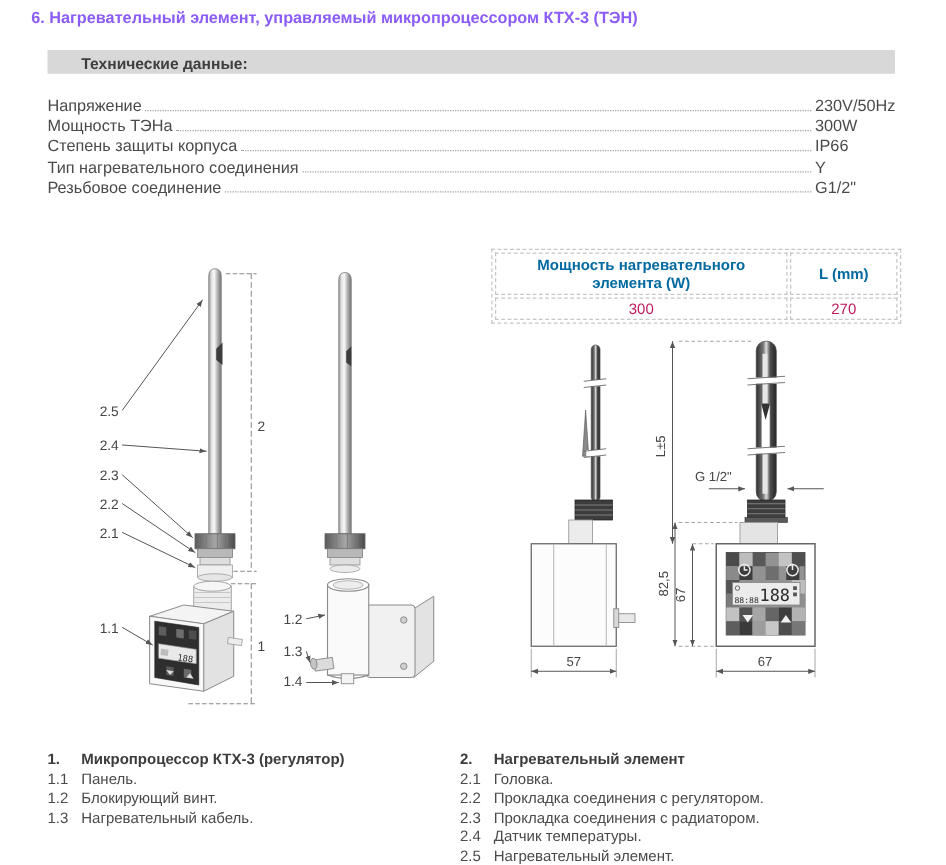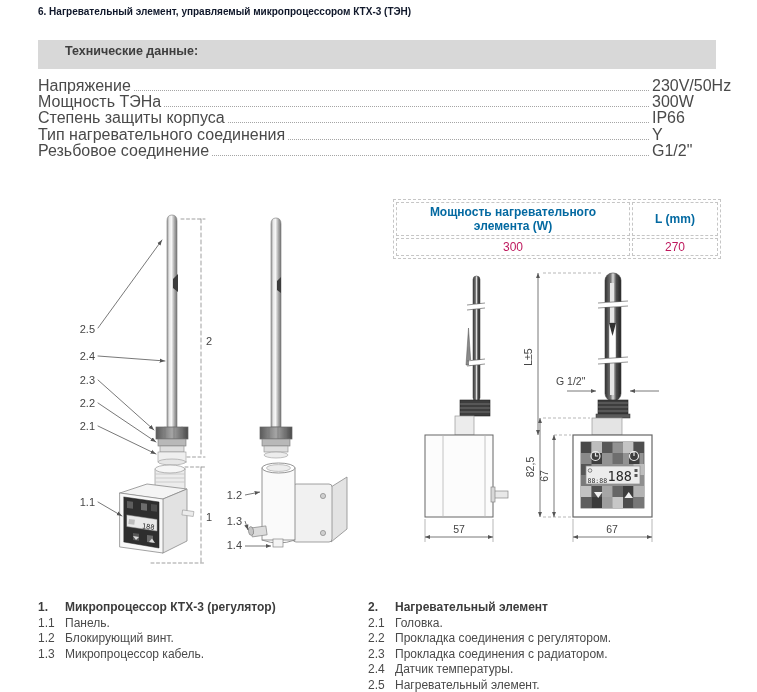--- a/index.html
+++ b/index.html
@@ -1,29 +1,29 @@
 <!DOCTYPE html>
 <html><head>
 <meta charset="utf-8">
 <style>
   * { margin:0; padding:0; box-sizing:border-box; }
   html,body { background:#fff; }
   body { font-family:"Liberation Sans", sans-serif; color:#4a4a4a; }
   .page { position:relative; width:757px; height:692px; background:#fff; overflow:hidden; }
 
-  .title { position:absolute; left:38px; top:6px; width:690px;
-           font-size:10px; font-weight:bold; color:#0f172a; }
-
-  .secbar { position:absolute; left:38px; top:40px; width:678px; height:29px;
+  .title { position:absolute; left:25px; top:6px; width:690px;
+           font-size:13px; font-weight:bold; color:#8b5cf6; }
+
+  .secbar { position:absolute; left:38px; top:40px; width:678px; height:19px;
             background:#d8d8d8; }
   .secbar span { display:block; padding-left:27px; line-height:23px;
                  font-size:12.5px; font-weight:bold; color:#3e3e3e; }
 
   .specs { position:absolute; left:38px; top:77px; width:678px; }
-  .spec { display:flex; align-items:baseline; height:16.2px; font-size:16px; color:#4a4a4a; }
+  .spec { display:flex; align-items:baseline; height:16.2px; font-size:13px; color:#4a4a4a; }
   .spec .lbl { white-space:nowrap; }
   .spec .dots { flex:1; border-bottom:1px dotted #a5a5a5; margin:0 3px -3px 3px; }
   .spec .val { width:64px; flex:none; white-space:nowrap; }
 
   table.ptable { position:absolute; left:393px; top:199px; width:328px;
                  border-collapse:separate; border-spacing:2px;
                  border:1px dashed #c6c6c6; background:#fff; }
   .ptable th, .ptable td { border:1px dashed #c6c6c6; font-size:12px;
                            text-align:center; vertical-align:middle; }
   .ptable th { font-weight:bold; color:#0369a1; padding:2px 6px; height:32px; }
@@ -339,21 +339,21 @@
     <div class="leg">
       <span class="n">1.1</span>
       <span>Панель.</span>
     </div>
     <div class="leg">
       <span class="n">1.2</span>
       <span>Блокирующий винт.</span>
     </div>
     <div class="leg">
       <span class="n">1.3</span>
-      <span>Микропроцессор кабель.</span>
+      <span>Нагревательный кабель.</span>
     </div>
   </div>
 
   <div class="legend l2">
     <div class="leg head">
       <span class="n">2.</span>
       <span>Нагревательный элемент</span>
     </div>
     <div class="leg">
       <span class="n">2.1</span>

